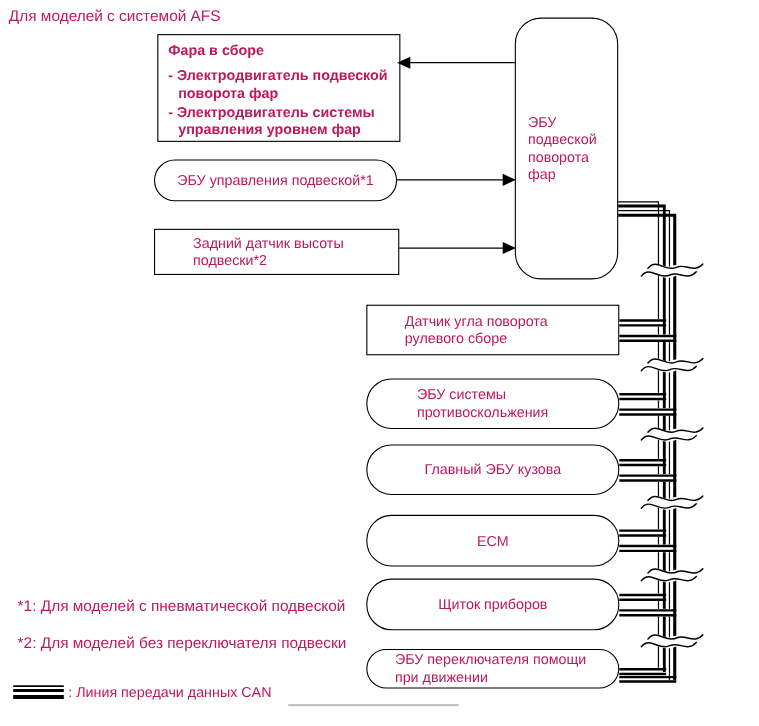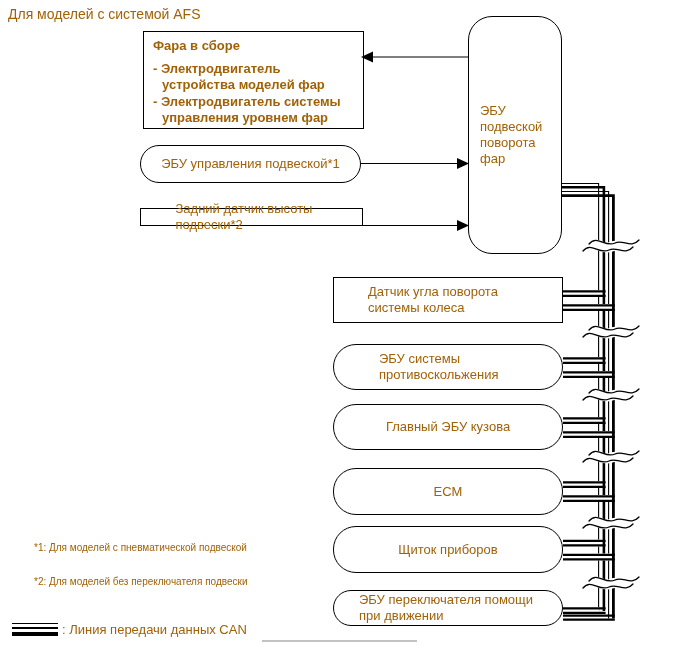--- a/index.html
+++ b/index.html
@@ -1,18 +1,18 @@
 <!DOCTYPE html>
 <html><head>
 <meta charset="utf-8">
 <style>
   html,body{margin:0;padding:0;background:#fff;}
   #stage{
     position:relative;width:690px;height:660px;background:#ffffff;
-    font-family:"Liberation Sans",sans-serif;color:#a16207;overflow:hidden;
+    font-family:"Liberation Sans",sans-serif;color:#be185d;overflow:hidden;
   }
   .txt{position:absolute;font-size:14px;line-height:17px;white-space:nowrap;}
   .box{
     position:absolute;box-sizing:border-box;border:1.5px solid #000;background:#fff;
     display:flex;align-items:center;font-size:13px;line-height:16px;
   }
   .box .inner{text-align:left;}
   .center{justify-content:center;}
   .center-text{justify-content:center;text-align:center;}
   
@@ -26,51 +26,51 @@
   .legend-row{position:absolute;left:12px;top:622px;display:flex;align-items:center;gap:4px;}
   .can-symbol{
     width:46px;height:13px;
     background:linear-gradient(to bottom,
       #000 0 1.2px, #fff 1.2px 3.6px,
       #000 3.6px 6.2px, #fff 6.2px 8.6px,
       #000 8.6px 12.6px, #fff 12.6px 13px);
   }
   .legend-label{font-size:13px;line-height:15px;white-space:nowrap;}
   .gray-frag{position:absolute;left:262px;top:640px;width:155px;height:2px;background:#c2c2c2;}
-  .footnote{position:absolute;left:34px;font-size:10px;white-space:nowrap;}
+  .footnote{position:absolute;left:16px;font-size:14px;white-space:nowrap;}
 </style>
 </head>
 <body>
 
 <div id="stage">
 
   <div class="txt" style="left:8px;top:6px;">Для моделей с системой AFS</div>
 
   <div class="box" id="fara" style="left:143px;top:31px;width:221px;height:98px;">
     <div class="inner">
       <div class="ttl">Фара в сборе</div>
-      <div class="li">- Электродвигатель устройства моделей фар</div>
+      <div class="li">- Электродвигатель подвеской поворота фар</div>
       <div class="li">- Электродвигатель системы управления уровнем фар</div>
     </div>
   </div>
 
   <div class="box center-text" style="left:140px;top:145px;width:221px;height:38px;border-radius:19px;">
     <div class="inner" style="text-align:center;">ЭБУ управления подвеской*1</div>
   </div>
 
-  <div class="box center" style="left:140px;top:208px;width:223px;height:18px;">
+  <div class="box center" style="left:140px;top:208px;width:223px;height:42px;">
     <div class="inner" style="width:152px;">Задний датчик высоты подвески*2</div>
   </div>
 
   <div class="box" id="swivel" style="left:468px;top:16px;width:94px;height:238px;border-radius:24px;">
     <div class="inner">ЭБУ подвеской поворота фар</div>
   </div>
 
   <div class="box center" style="left:333px;top:277px;width:230px;height:46px;">
-    <div class="inner" style="width:172px;padding-left:12px;">Датчик угла поворота системы колеса</div>
+    <div class="inner" style="width:172px;padding-left:12px;">Датчик угла поворота рулевого сборе</div>
   </div>
 
   <div class="box center" style="left:333px;top:344px;width:230px;height:46px;border-radius:23px;">
     <div class="inner" style="width:150px;padding-left:12px;">ЭБУ системы противоскольжения</div>
   </div>
 
   <div class="box center-text" style="left:333px;top:404px;width:230px;height:46px;border-radius:23px;">
     <div class="inner" style="text-align:center;">Главный ЭБУ кузова</div>
   </div>
 

